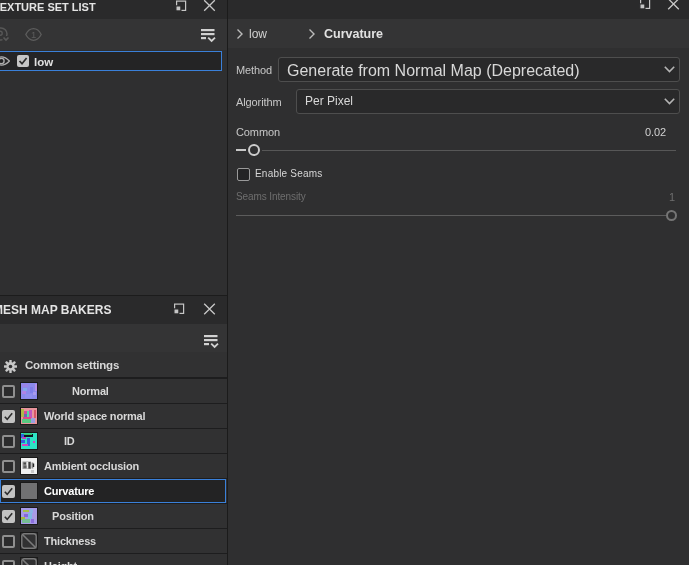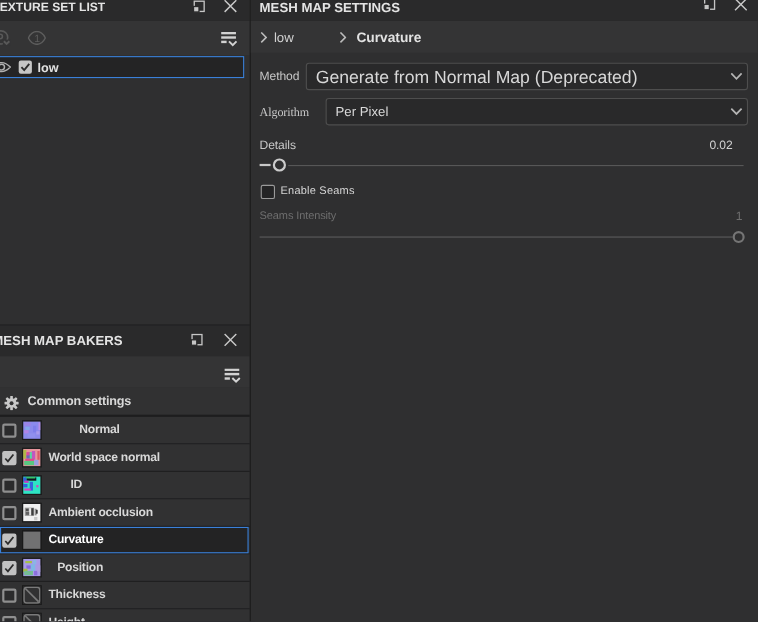--- a/index.html
+++ b/index.html
@@ -290,21 +290,20 @@
         </defs>
         <rect x="0.8" y="0.8" width="14.4" height="14.4" rx="2.5" fill="none" stroke="#7a7a7a" stroke-width="1.4"></rect>
         <path d="M2 2 L14 14" stroke="#7a7a7a" stroke-width="1.6"></path>
       </svg>
     </div>
   <div class="abs blab" style="left:44px;top:560px;color:#d8d8d8;">Height</div>
 
   <div class="abs" style="left:227px;top:0;width:1px;height:565px;background:#1b1b1b;"></div>
 
   <div class="abs" style="left:228px;top:0;width:461px;height:19px;background:#2a2a2b;"></div>
-  <div class="abs ttl" style="left:236px;top:0px;">MESH MAP SETTINGS</div>
   <div class="abs" style="left:639px;top:-2px;">
     <svg width="12" height="12" viewBox="0 0 12 12">
       <rect x="1.6" y="1.1" width="9" height="9.3" fill="none" stroke="#c6c6c6" stroke-width="1.2"></rect>
       <rect x="0.9" y="5.9" width="5" height="5" fill="#c6c6c6" stroke="#2a2a2b" stroke-width="1.2"></rect>
     </svg>
   </div>
   <div class="abs" style="left:667px;top:-2px;">
     <svg width="13" height="12" viewBox="0 0 13 12">
       <path d="M1.2 0.7 L11.8 11.3 M11.8 0.7 L1.2 11.3" stroke="#c8c8c8" stroke-width="1.3" fill="none"></path>
     </svg>
@@ -326,30 +325,30 @@
 
   <div class="abs rlab" style="left:236px;top:64px;">Method</div>
   <div class="abs" style="left:278px;top:57px;width:402px;height:25px;background:#29292a;border:1px solid #4e4e4e;border-radius:3px;"></div>
   <div class="abs" style="left:287px;top:62px;font-size:16px;color:#d8d8d8;">Generate from Normal Map (Deprecated)</div>
   <div class="abs" style="left:664px;top:66px;">
     <svg width="11" height="7" viewBox="0 0 11 7">
         <path d="M0.8 0.8 L5.5 5.6 L10.2 0.8" fill="none" stroke="#b4b4b4" stroke-width="1.6"></path>
       </svg>
   </div>
 
-  <div class="abs rlab" style="left:236px;top:96px;font-family:Liberation Serif, serif;">Algorithm</div>
+  <div class="abs rlab" style="left:236px;top:96px;">Algorithm</div>
   <div class="abs" style="left:296px;top:89px;width:384px;height:25px;background:#29292a;border:1px solid #4e4e4e;border-radius:3px;"></div>
   <div class="abs" style="left:305px;top:94px;font-size:12px;color:#d8d8d8;">Per Pixel</div>
   <div class="abs" style="left:664px;top:98px;">
     <svg width="11" height="7" viewBox="0 0 11 7">
         <path d="M0.8 0.8 L5.5 5.6 L10.2 0.8" fill="none" stroke="#b4b4b4" stroke-width="1.6"></path>
       </svg>
   </div>
 
-  <div class="abs rlab" style="left:236px;top:126px;">Details</div>
+  <div class="abs rlab" style="left:236px;top:126px;">Common</div>
   <div class="abs rlab" style="right:23px;top:126px;color:#d2d2d2;">0.02</div>
 
   <div class="abs" style="left:236px;top:149px;width:10px;height:2px;background:#c8c8c8;"></div>
   <div class="abs" style="left:248px;top:144px;width:12px;height:12px;border:2px solid #cccccc;border-radius:50%;background:#2f2f30;"></div>
   <div class="abs" style="left:262px;top:149.5px;width:414px;height:1.5px;background:#575757;"></div>
 
   <div class="abs" style="left:237px;top:168px;width:13px;height:13px;border:1.5px solid #9a9a9a;border-radius:2px;background:#242425;"></div>
   <div class="abs" style="left:255px;top:168px;font-size:10px;letter-spacing:0.2px;color:#d6d6d6;">Enable Seams</div>
 
   <div class="abs" style="left:236px;top:191px;font-size:10px;letter-spacing:-0.1px;color:#6e6e6e;">Seams Intensity</div>

